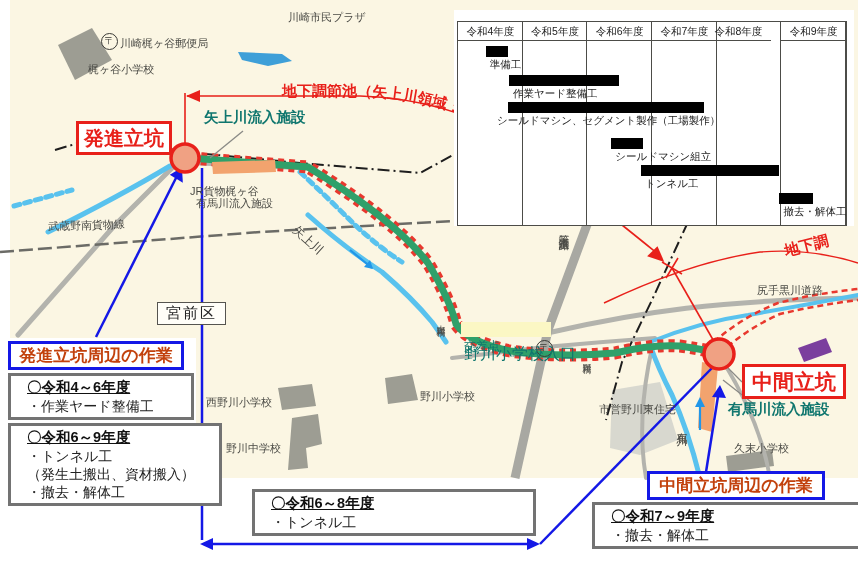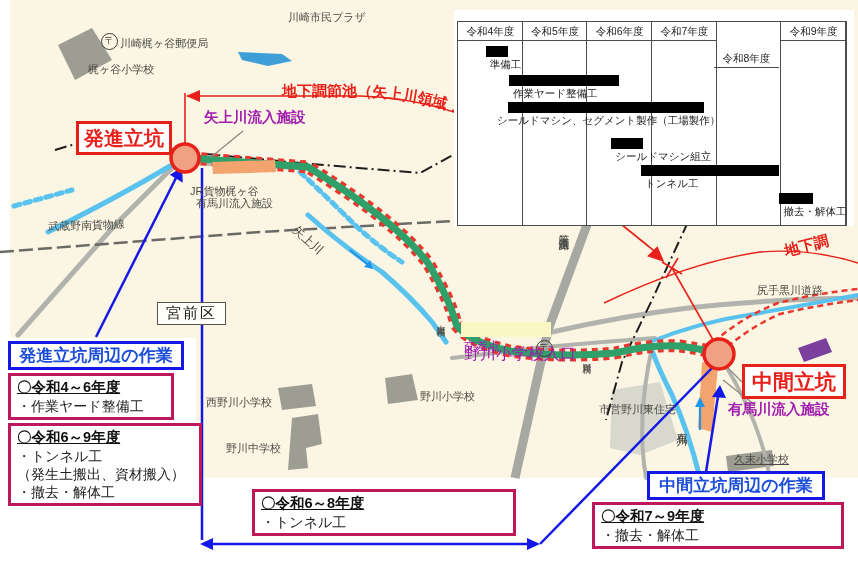--- a/index.html
+++ b/index.html
@@ -1,29 +1,29 @@
 <!DOCTYPE html>
 <html><head>
 <meta charset="utf-8">
 <style>
   html,body{margin:0;padding:0;background:#fff;}
   #stage{position:relative;width:858px;height:570px;overflow:hidden;background:#ffffff;
          font-family:"Liberation Sans","DejaVu Sans",sans-serif;}
   #mapsvg{position:absolute;left:0;top:0;z-index:1;}
   .lbl{position:absolute;z-index:5;color:#4a4a45;font-size:11px;white-space:nowrap;}
-  .lbl.dark{color:#a21caf;}
+  .lbl.dark{color:#0f766e;}
   .vert{writing-mode:vertical-rl;text-orientation:upright;letter-spacing:1px;}
   .postmark{position:absolute;z-index:5;width:15px;height:15px;border:1.5px solid #3a3a36;
             border-radius:50%;color:#3a3a36;font-size:10px;line-height:14px;text-align:center;background:transparent;}
   .shaftbox{position:absolute;z-index:8;background:#fff;border:3px solid #e8201a;color:#e8201a;
             font-weight:bold;text-align:center;}
-  .bluetitle{position:absolute;z-index:8;background:#fff;border:3px solid #1418e6;color:#1d4ed8;
+  .bluetitle{position:absolute;z-index:8;background:#fff;border:3px solid #1418e6;color:#c2410c;
              font-weight:bold;text-align:center;}
-  .bluebox{position:absolute;z-index:8;background:#fff;border:3px solid #be185d;color:#222;
-           font-size:14px;padding:2px 6px;line-height:1.3;}
+  .bluebox{position:absolute;z-index:8;background:#fff;border:3px solid #737373;color:#222;
+           font-size:14px;padding:2px 16px;line-height:1.3;}
   .bluebox .hd{font-weight:bold;color:#111;text-decoration:underline;font-size:14.5px;}
   .wardbox{position:absolute;z-index:6;background:#fffef8;border:1.5px solid #55544f;color:#222;
            font-size:15px;padding:1px 8px;letter-spacing:2px;}
   .hl{position:absolute;z-index:4;background:#fbf7c4;}
   
   #gantt{position:absolute;left:454px;top:10px;width:400px;height:216px;background:#fff;z-index:9;}
   #gtable{position:absolute;left:3px;top:11px;width:388px;height:203px;border:1px solid #4c4c48;background:#fff;}
   .gcol{position:absolute;top:0;height:100%;border-right:1px solid #4c4c48;box-sizing:border-box;}
   .gcol:last-child{border-right:none;}
   .ghead{position:absolute;top:0;height:19px;line-height:19px;border-bottom:1px solid #4c4c48;
@@ -149,21 +149,21 @@
   <div class="wardbox" style="left:157px;top:302px;">宮前区</div>
   <div class="lbl" style="left:300px;top:222px;font-size:12px;transform:rotate(42deg);transform-origin:left top;">矢上川</div>
   <div class="lbl dark" style="left:464px;top:323px;font-size:16px;z-index:6;margin-top:21px;">野川小学校入口</div>
   <div class="lbl dark" style="left:464px;top:338px;font-size:12px;">交差点</div>
   <div class="postmark" style="left:536px;top:340px;">〒</div>
   <div class="lbl vert" style="left:556px;top:226px;font-size:11px;">第三京浜道路</div>
   <div class="lbl" style="left:757px;top:283px;">尻手黒川道路</div>
   <div class="lbl" style="left:206px;top:395px;">西野川小学校</div>
   <div class="lbl" style="left:420px;top:389px;">野川小学校</div>
   <div class="lbl" style="left:226px;top:441px;">野川中学校</div>
-  <div class="lbl" style="left:734px;top:452px;text-decoration:underline;">久末小学校</div>
+  <div class="lbl" style="left:734px;top:441px;">久末小学校</div>
   <div class="lbl" style="left:599px;top:402px;">市営野川東住宅</div>
   <div class="lbl dark" style="left:728px;top:400px;font-size:14.5px;font-weight:bold;">有馬川流入施設</div>
   <div class="lbl vert" style="left:674px;top:424px;font-size:11px;">有馬川</div>
   <div class="lbl vert" style="left:434px;top:318px;font-size:9px;">上野川橋</div>
   <div class="lbl vert" style="left:580px;top:356px;font-size:9px;">野川橋</div>
 
   <div class="shaftbox" style="left:76px;top:97px;width:90px;height:28px;font-size:20px;line-height:28px;margin-top:24px;">発進立坑</div>
   <div class="shaftbox" style="left:742px;top:364px;width:98px;height:29px;font-size:21px;line-height:29px;">中間立坑</div>
 
   <div id="gantt">
@@ -171,21 +171,21 @@
       <div class="gcol" style="left:0px;width:64.67px;"></div>
       <div class="gcol" style="left:64.67px;width:64.67px;"></div>
       <div class="gcol" style="left:129.33px;width:64.67px;"></div>
       <div class="gcol" style="left:194px;width:64.67px;"></div>
       <div class="gcol" style="left:258.67px;width:64.67px;"></div>
       <div class="gcol" style="left:323.33px;width:64.67px;"></div>
       <div class="ghead" style="left:0px;width:64.67px;">令和4年度</div>
       <div class="ghead" style="left:64.67px;width:64.67px;">令和5年度</div>
       <div class="ghead" style="left:129.33px;width:64.67px;">令和6年度</div>
       <div class="ghead" style="left:194px;width:64.67px;">令和7年度</div>
-      <div class="ghead" style="left:256px;width:64.67px;margin-top:27px;">令和8年度</div>
+      <div class="ghead" style="left:248px;width:64.67px;">令和8年度</div>
       <div class="ghead" style="left:323.33px;width:64.67px;">令和9年度</div>
       <div id="gbars">
           <div class="gbar" style="left: 27.8067px; width: 22.6333px; top: 24px;"></div>
           <div class="glabel" style="left: 31.8067px; top: 36px;">準備工</div>
           <div class="gbar" style="left: 51.0867px; width: 109.933px; top: 53px;"></div>
           <div class="glabel" style="left: 55.0867px; top: 65px;">作業ヤード整備工</div>
           <div class="gbar" style="left: 49.7933px; width: 195.94px; top: 80px;"></div>
           <div class="glabel" style="left: 39px; top: 92px;">シールドマシン、セグメント製作（工場製作）</div>
           <div class="gbar" style="left: 153.26px; width: 31.6867px; top: 116px;"></div>
           <div class="glabel" style="left: 157.26px; top: 128px;">シールドマシン組立</div>

